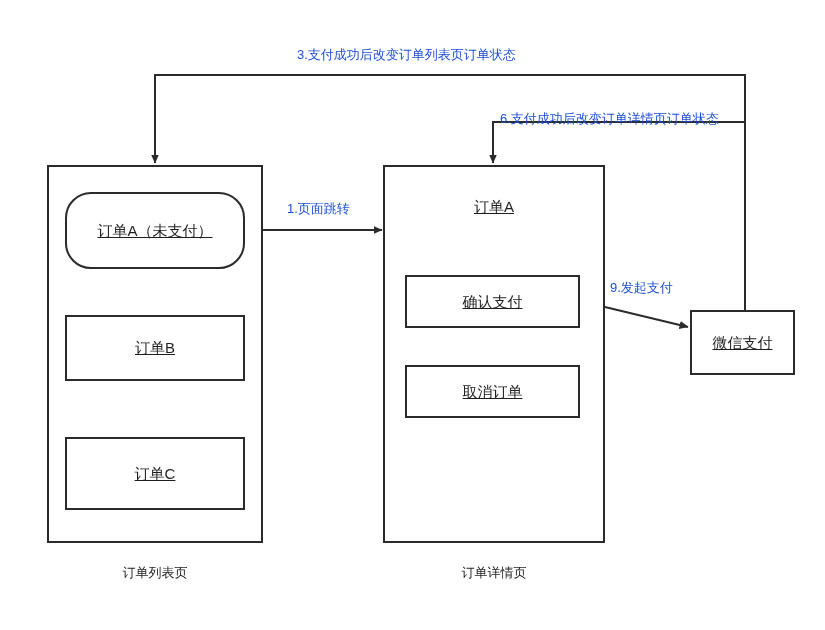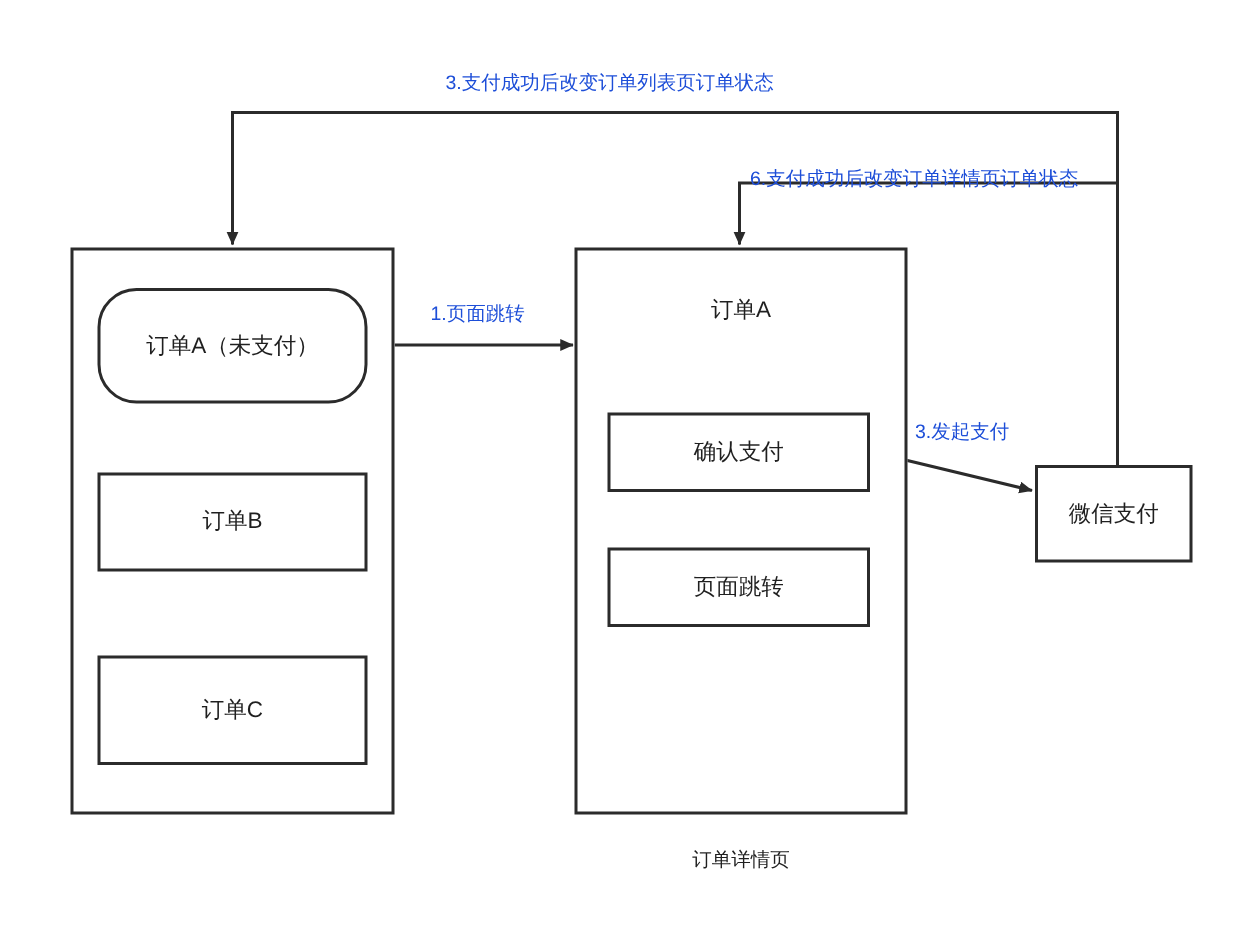--- a/index.html
+++ b/index.html
@@ -32,20 +32,21 @@
     box-sizing: border-box;
     border: 2px solid #2b2b2b;
     background: #ffffff;
     display: flex;
     align-items: center;
     justify-content: center;
     text-align: left;
     font-size: 15px;
     line-height: 1.3;
     color: #1f1f1f;
+    text-decoration: underline;
   }
   .container-box {
     align-items: flex-start;
     justify-content: center;
   }
   .container-title {
     margin-top: 30px;
     font-size: 15px;
     color: #1f1f1f;
   }
@@ -118,24 +119,25 @@
 
   <div class="box" id="order-a-unpaid">订单A（未支付）</div>
   <div class="box" id="order-b">订单B</div>
   <div class="box" id="order-c">订单C</div>
 
   <div class="box container-box" id="order-detail-page">
     <span class="container-title">订单A</span>
   </div>
 
   <div class="box" id="confirm-pay">确认支付</div>
-  <div class="box" id="cancel-order">页面跳转</div>
+  <div class="box" id="cancel-order">取消订单</div>
 
   <div class="box" id="wechat-pay">微信支付</div>
 
   <div class="edge-label" id="label-flow-3-list">3.支付成功后改变订单列表页订单状态</div>
   <div class="edge-label" id="label-flow-3-detail">6.支付成功后改变订单详情页订单状态</div>
   <div class="edge-label" id="label-flow-1">1.页面跳转</div>
-  <div class="edge-label" id="label-flow-2">3.发起支付</div>
+  <div class="edge-label" id="label-flow-2">9.发起支付</div>
 
+  <div class="caption" id="caption-order-list">订单列表页</div>
   <div class="caption" id="caption-order-detail">订单详情页</div>
 
 </div>
 
 </body></html>

